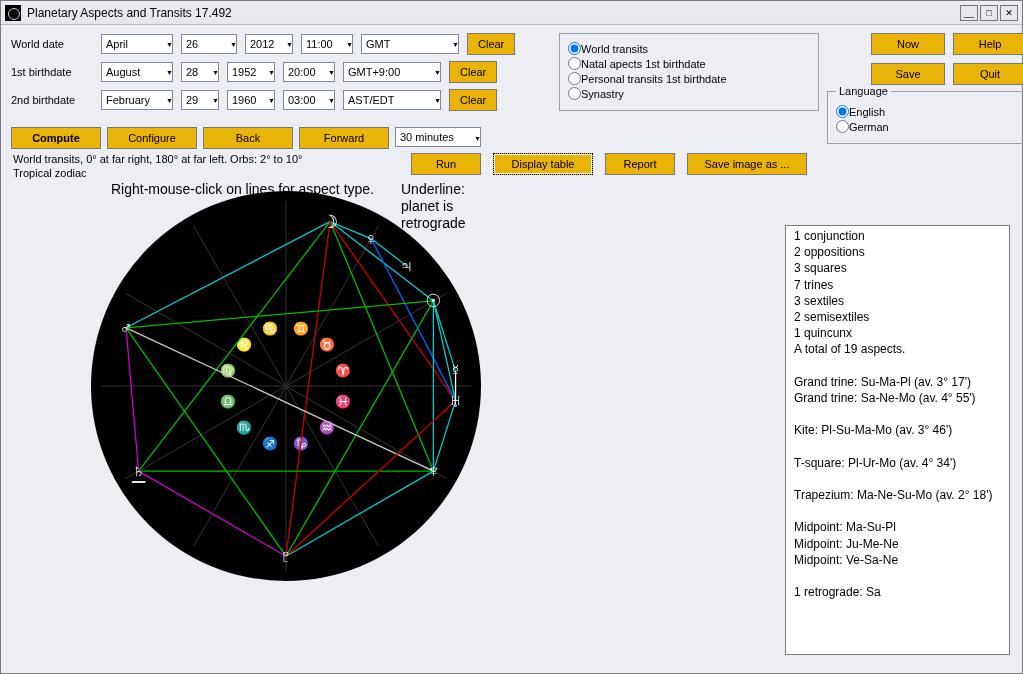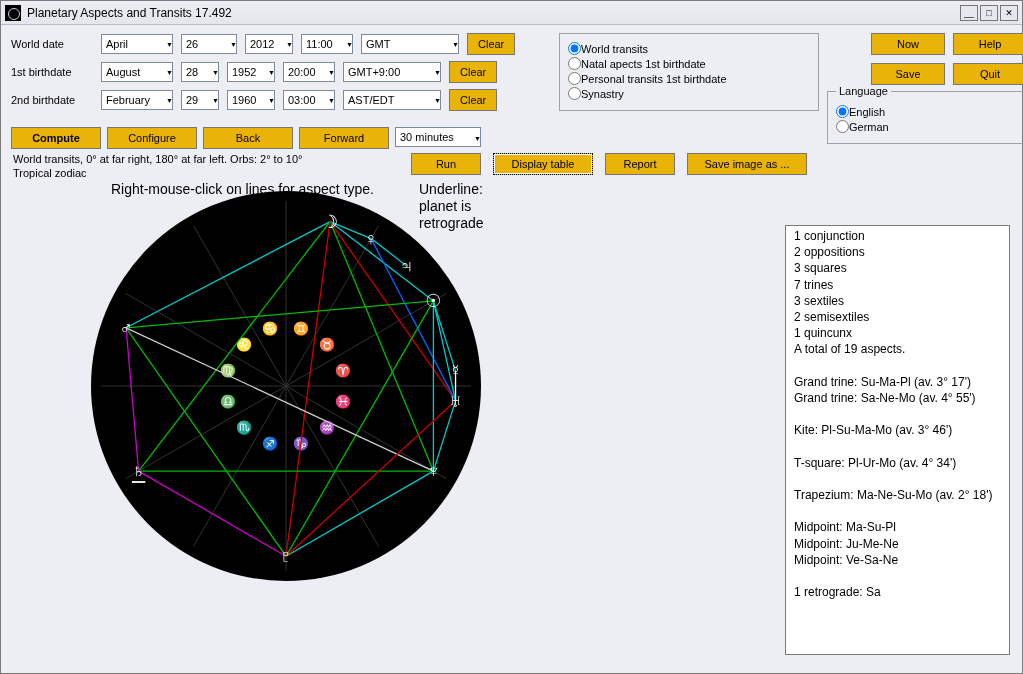--- a/index.html
+++ b/index.html
@@ -272,21 +272,21 @@
       <button class="btn btn-focus" style="width:100px">Display table</button>
       <button class="btn" style="width:70px">Report</button>
       <button class="btn" style="width:120px">Save image as ...</button>
     </div>
 
     <div class="chart-area">
       <div class="chart-box">
         <div class="hint" style="left:100px;top:0">Right-mouse-click
 on lines for
 aspect type.</div>
-        <div class="hint" style="left:408px;top:0">Underline: planet
+        <div class="hint" style="left:390px;top:0">Underline: planet
 is retrograde</div>
         <div class="wheel">
           <svg id="wheel-svg" width="390" height="390" viewBox="-195 -195 390 390">
               <line x1="0" y1="0" x2="185" y2="0" stroke="#333" stroke-width="1"></line>
               <line x1="0" y1="0" x2="160.21469970012117" y2="-92.49999999999999" stroke="#333" stroke-width="1"></line>
               <line x1="0" y1="0" x2="92.50000000000001" y2="-160.21469970012114" stroke="#333" stroke-width="1"></line>
               <line x1="0" y1="0" x2="1.1327982892113017e-14" y2="-185" stroke="#333" stroke-width="1"></line>
               <line x1="0" y1="0" x2="-92.49999999999996" y2="-160.21469970012117" stroke="#333" stroke-width="1"></line>
               <line x1="0" y1="0" x2="-160.21469970012117" y2="-92.49999999999999" stroke="#333" stroke-width="1"></line>
               <line x1="0" y1="0" x2="-185" y2="-2.2655965784226034e-14" stroke="#333" stroke-width="1"></line>

